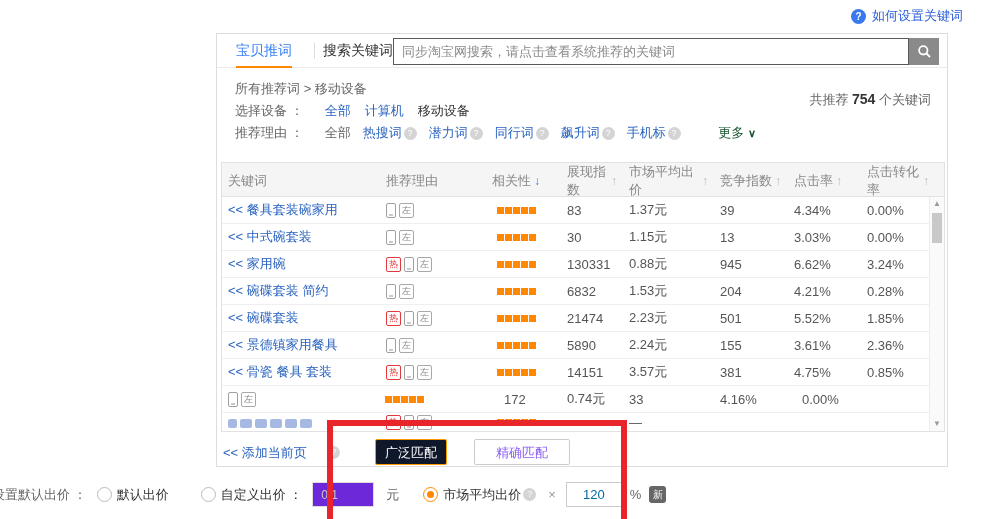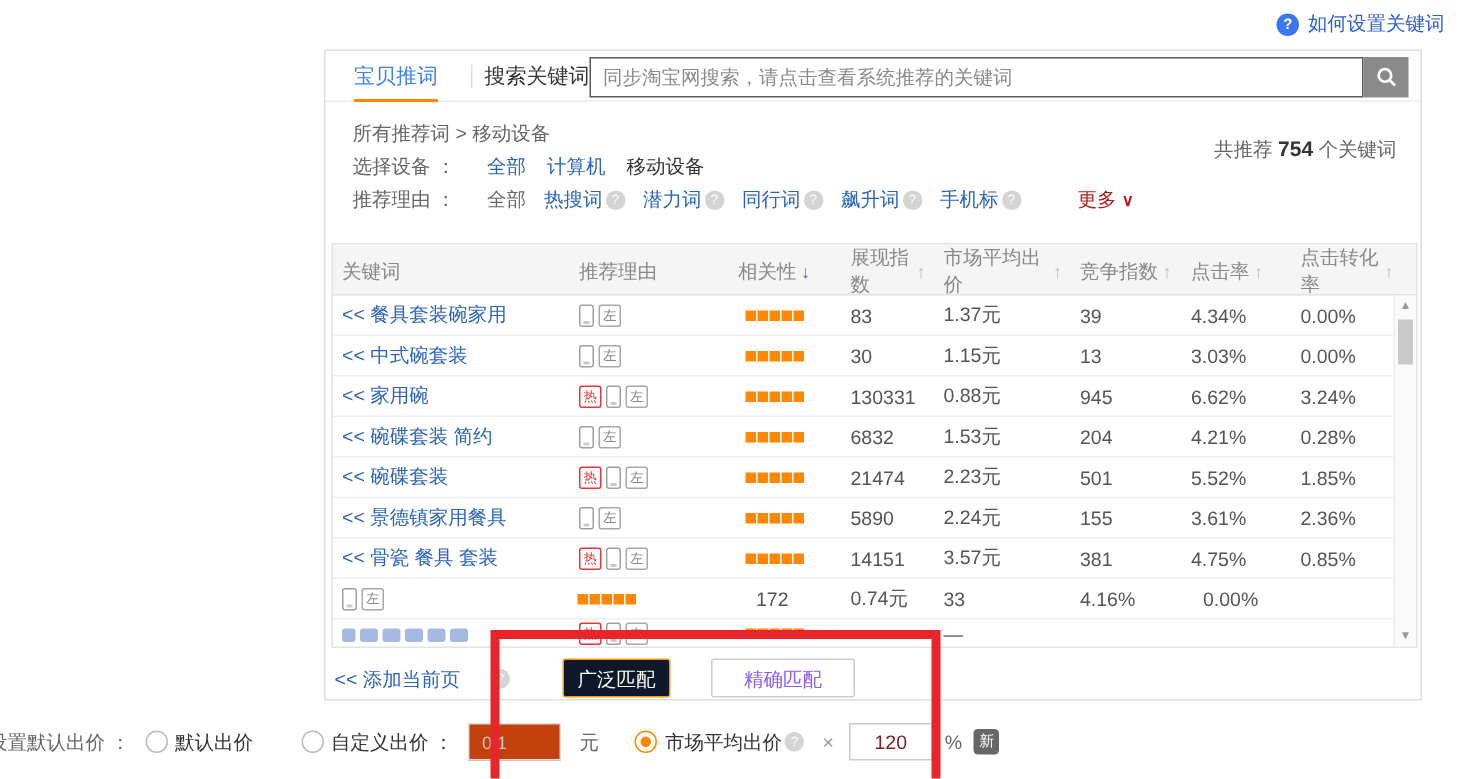--- a/index.html
+++ b/index.html
@@ -38,21 +38,21 @@
   
   .filters { position:relative; padding:10px 0 0 0; }
   .f-row { position:relative; height:22px; line-height:22px; padding-left:18px; color:#666; }
   .f-label { display:inline-block; width:86px; color:#666; }
   .blue-link { color:#2a64c0; cursor:pointer; }
   .opt { margin-right:14px; cursor:pointer; }
   .opt.sel { color:#333; }
   .r-opt { display:inline-flex; align-items:center; margin-right:12px; cursor:pointer; }
   .qmark-gray { width:13px; height:13px; border-radius:50%; background:#d4d4d4; color:#fff;
     font-size:9px; text-align:center; line-height:13px; margin-left:2px; }
-  .more { color:#b91c1c; margin-left:22px; cursor:pointer; }
+  .more { color:#14532d; margin-left:22px; cursor:pointer; }
   .more .chev { font-size:11px; font-weight:bold; }
   .summary { position:absolute; right:16px; top:10px; color:#666; }
   .summary b { color:#333; font-size:14px; }
   .index-filter { position:absolute; right:8px; top:54px; display:flex; align-items:center; }
   .dropdown { width:68px; height:23px; background:#d9d9d9; border:1px solid #bfbfbf; border-radius:2px;
     margin-left:4px; display:flex; align-items:center; justify-content:space-between;
     padding:0 7px; color:#333; cursor:pointer; }
   .dropdown .tri { font-size:9px; color:#555; }
 
   
@@ -104,23 +104,23 @@
   .red-box { position:absolute; left:327px; top:420px; width:300px; height:112px;
     border:6px solid #e8252b; z-index:50; pointer-events:none; }
 
   
   .bidbar { position:absolute; left:-8px; top:482px; display:flex; align-items:center; color:#666; white-space:nowrap; }
   .radio { display:inline-block; width:15px; height:15px; border:1px solid #bbb; border-radius:50%;
     background:#fff; margin-right:5px; vertical-align:-3px; cursor:pointer; }
   .radio.sel { border-color:#f80; position:relative; }
   .radio.sel::after { content:""; position:absolute; left:3px; top:3px; width:7px; height:7px;
     border-radius:50%; background:#f80; }
-  .inp-dis { width:62px; height:25px; border:1px solid #ddd; background:#c2410c; color:#c8c8c8;
+  .inp-dis { width:62px; height:25px; border:1px solid #ddd; background:#6d28d9; color:#c8c8c8;
     padding-left:8px; font-size:12px; font-family:"Liberation Sans", sans-serif; }
-  .inp-pct { width:56px; height:25px; border:1px solid #ccc; color:#7f1d1d; text-align:center;
+  .inp-pct { width:56px; height:25px; border:1px solid #ccc; color:#0369a1; text-align:center;
     font-size:13px; font-family:"Liberation Sans", sans-serif; }
   .new-badge { display:inline-block; width:17px; height:17px; background:#666; border-radius:3px;
     color:#fff; font-size:10px; line-height:17px; text-align:center; }
   .dark { color:#333; }
 </style>
 </head>
 <body>
 
 <div class="page">
 

